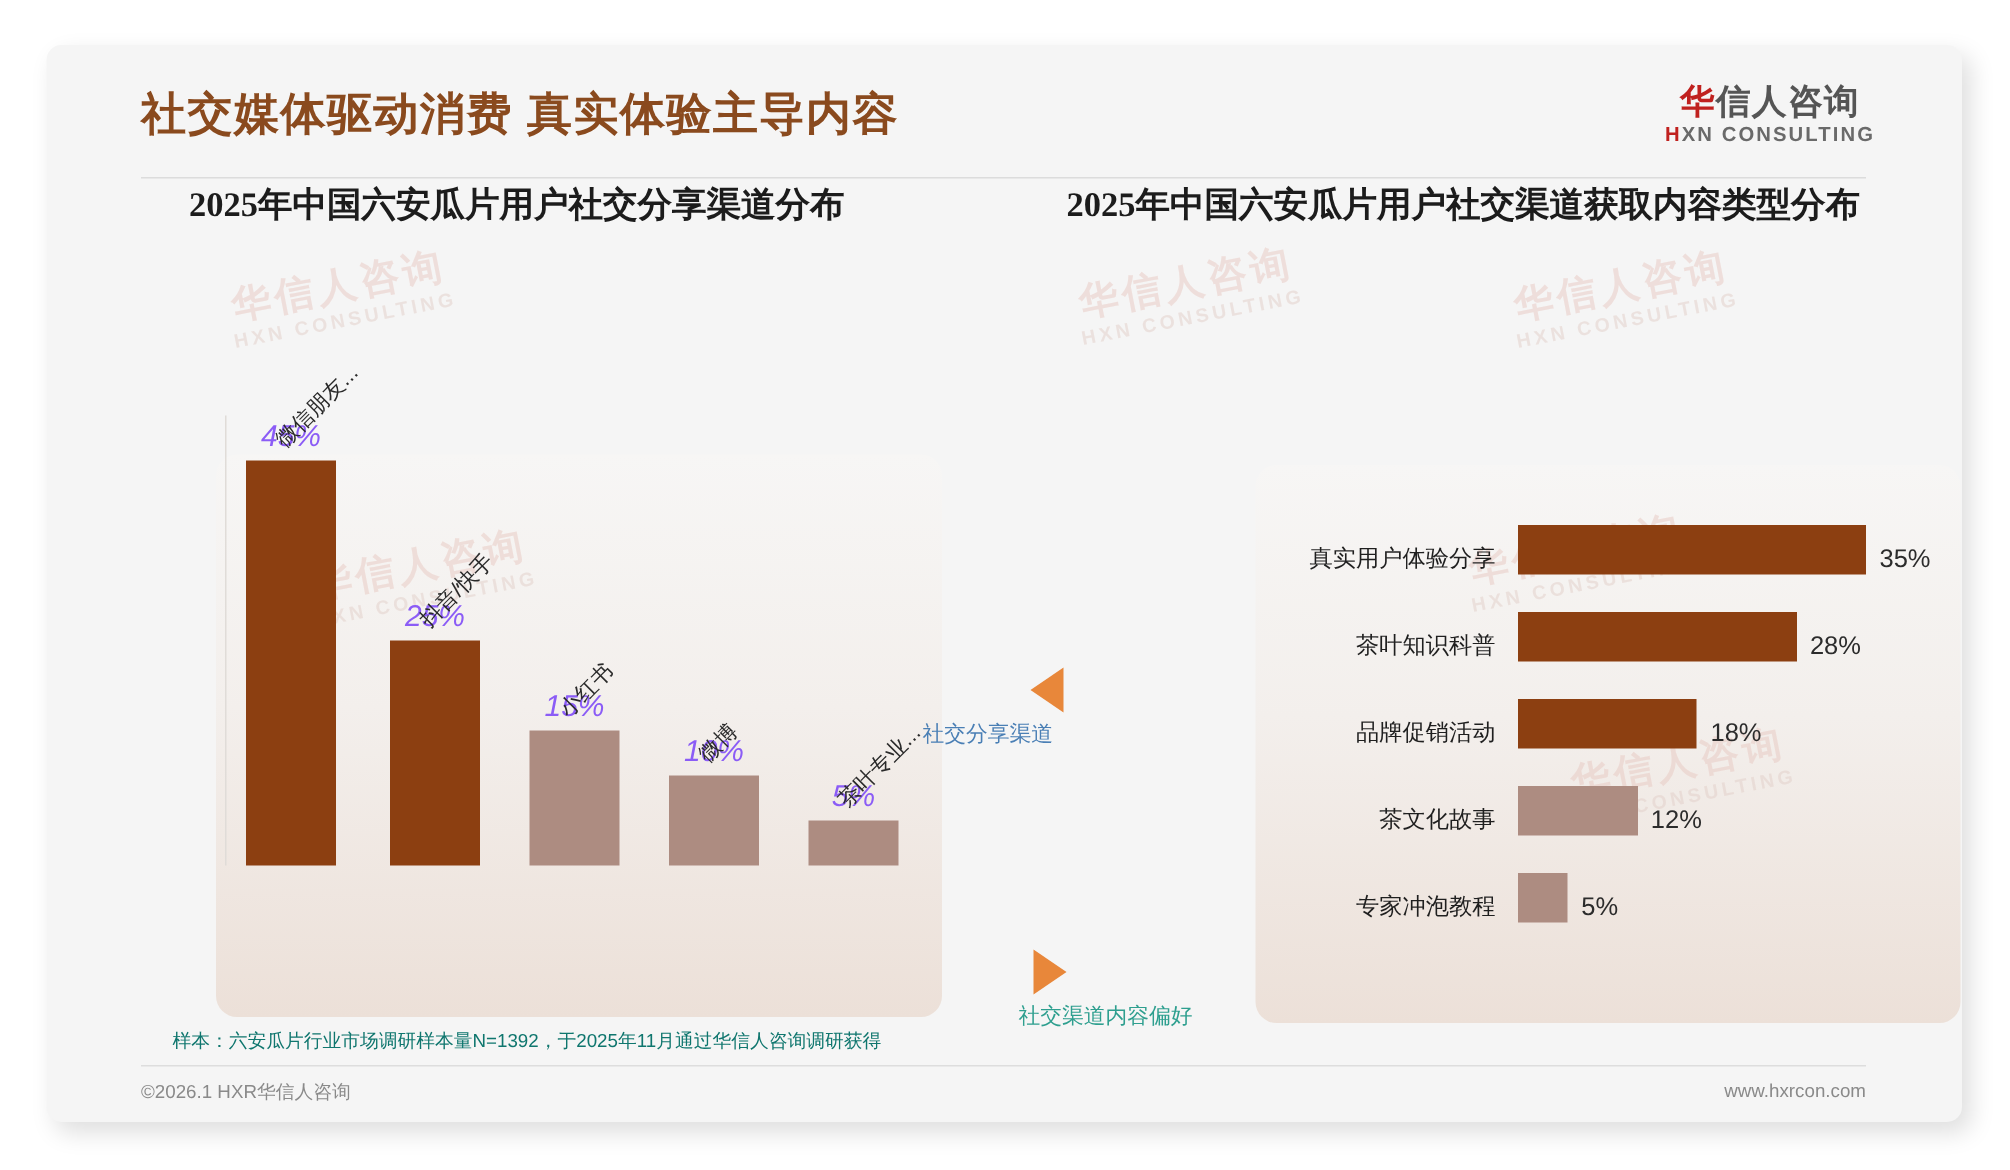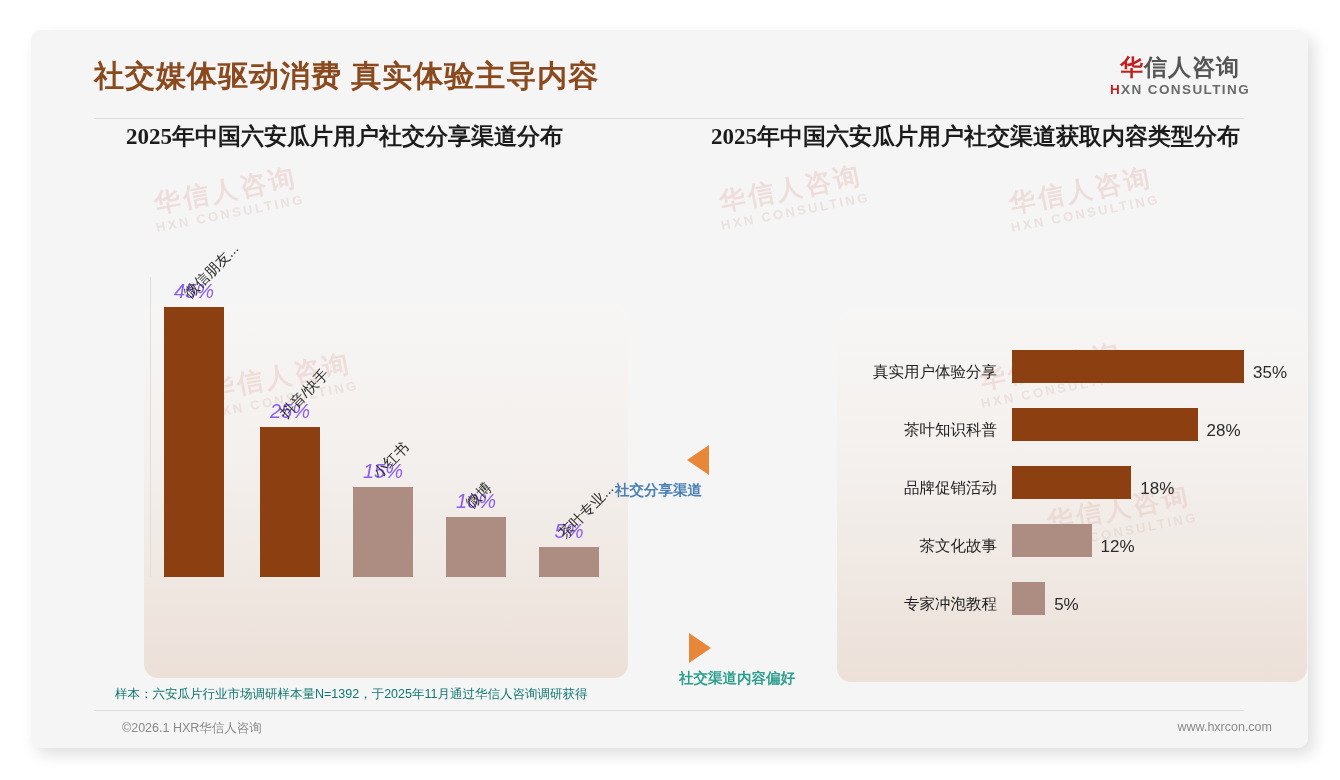--- a/index.html
+++ b/index.html
@@ -207,21 +207,21 @@
     color: #2c2c2c;
     padding-left: 9px;
     white-space: nowrap;
   }
 
   
   .annot { position: absolute; }
   .annot-label {
     font-family: "Liberation Sans", "DejaVu Sans", sans-serif;
     font-size: 14.5px;
-    font-weight: bold;
+    font-weight: normal;
     white-space: nowrap;
     line-height: 1;
   }
   .tri {
     width: 0; height: 0;
     border-top: 15px solid transparent;
     border-bottom: 15px solid transparent;
   }
   .tri-left  { border-right: 22px solid #e8873a; }
   .tri-right { border-left: 22px solid #e8873a; }
@@ -251,21 +251,20 @@
     width: 1150px;
     height: 1px;
     background: #dddddd;
   }
   .footer {
     position: absolute;
     left: 63px;
     top: 690px;
     width: 1150px;
     height: 26px;
-    margin-left: 28px;
   }
   .footer-left, .footer-right {
     position: absolute;
     top: 0;
     font-family: "Liberation Sans", "DejaVu Sans", sans-serif;
     font-size: 12.5px;
     color: #8a8a8a;
     white-space: nowrap;
   }
   .footer-left { left: 0; }

